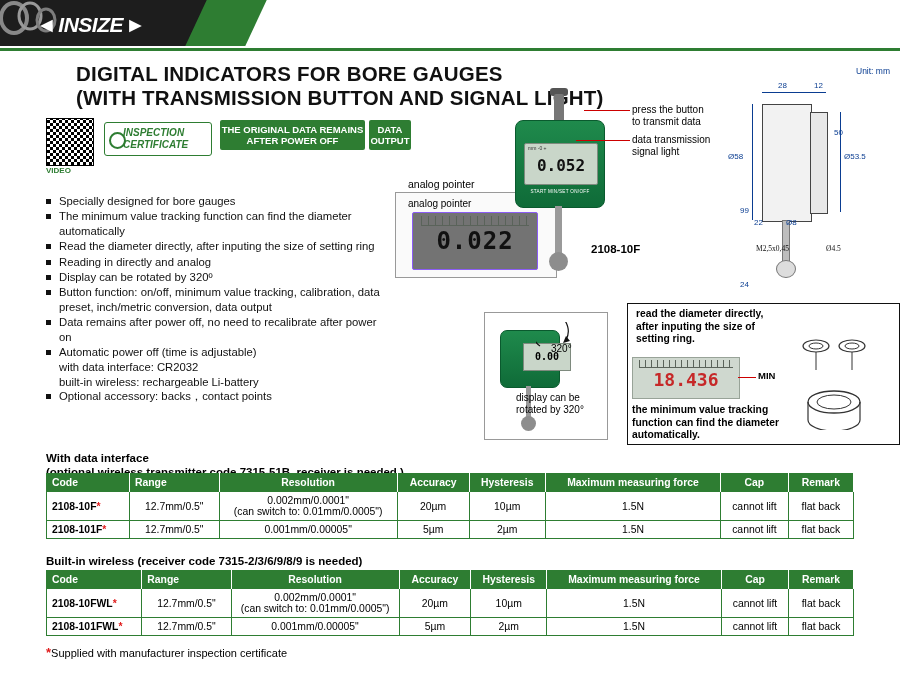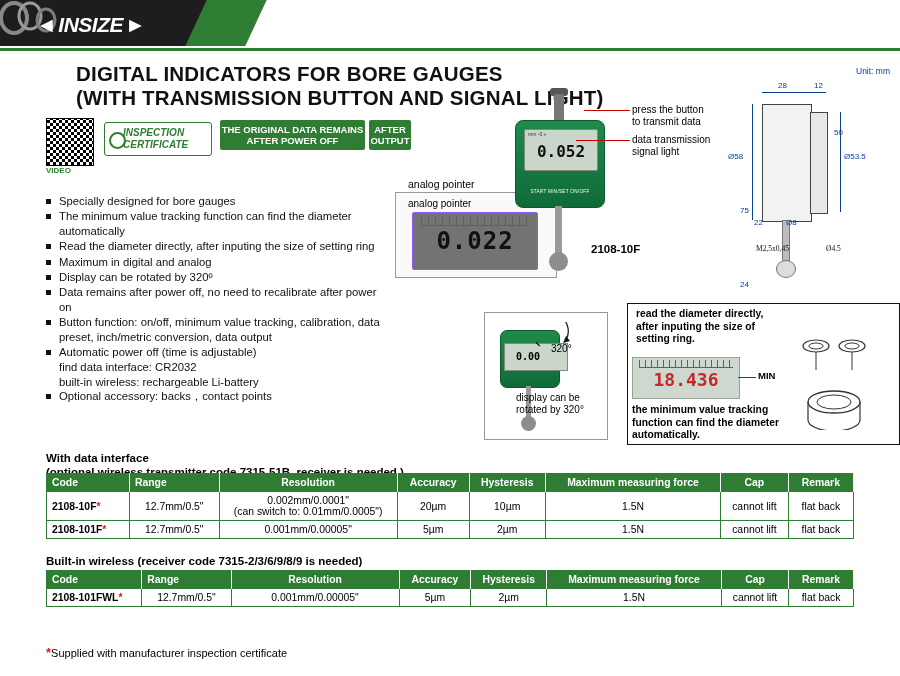--- a/index.html
+++ b/index.html
@@ -123,21 +123,21 @@
   
   .gauge{
     position:absolute;left:505px;top:88px;width:110px;height:190px;
   }
   .g-body{
     position:absolute;left:10px;top:32px;width:88px;height:86px;
     background:linear-gradient(180deg,#1f8a4c 0%,#0f6b38 100%);
     border-radius:8px;border:1px solid #0a5a2e;
   }
   .g-screen{
-    position:absolute;left:8px;top:8px;width:72px;height:40px;
+    position:absolute;left:8px;top:22px;width:72px;height:40px;
     background:#c9d6c9;border:1px solid #7e8a7e;border-radius:2px;
   }
   .g-screen .v{
     position:absolute;left:0;top:12px;width:72px;text-align:center;
     font-family:"DejaVu Sans Mono",monospace;font-size:16px;font-weight:bold;color:#111;
   }
   .g-screen .t{
     position:absolute;left:3px;top:1px;font-size:5px;color:#333;
   }
   .g-btns{
@@ -178,21 +178,21 @@
   
   .rotbox{
     position:absolute;left:484px;top:312px;width:122px;height:126px;
     border:1px solid #999;background:#fff;
   }
   .rot-g{
     position:absolute;left:500px;top:330px;width:58px;height:56px;
     background:linear-gradient(180deg,#1f8a4c,#0f6b38);border-radius:7px;border:1px solid #0a5a2e;
   }
   .rot-screen{
-    position:absolute;left:3px;top:12px;width:46px;height:26px;background:#c9d6c9;border:1px solid #7e8a7e;padding-left:16px;
+    position:absolute;left:22px;top:12px;width:46px;height:26px;background:#c9d6c9;border:1px solid #7e8a7e;
   }
   .rot-screen .v{position:absolute;left:0;top:7px;width:46px;text-align:center;font-family:"DejaVu Sans Mono",monospace;font-size:10px;font-weight:bold;}
   .rot-rod{position:absolute;left:526px;top:386px;width:5px;height:34px;background:#9a9a9a;}
   .rot-tip{position:absolute;left:521px;top:416px;width:15px;height:15px;background:#8d8d8d;border-radius:50%;}
   .rot-320{position:absolute;left:551px;top:343px;font-size:10px;}
   .rot-cap{position:absolute;left:516px;top:392px;width:90px;font-size:10px;line-height:12px;}
   
   .infobox{
     position:absolute;left:627px;top:303px;width:271px;height:140px;
     border:1px solid #111;background:#fff;
@@ -257,33 +257,33 @@
 
 <div class="qr"></div>
 <div class="video-label">VIDEO</div>
 
 <div class="cert-badge">
   <span class="c-ring"></span>
   <span>INSPECTION CERTIFICATE</span>
 </div>
 
 <div class="green-pill">THE ORIGINAL DATA REMAINS AFTER POWER OFF</div>
-<div class="green-pill2">AFTER OUTPUT</div>
+<div class="green-pill2">DATA OUTPUT</div>
 
 <div class="bullets">
   <ul>
     <li>Specially designed for bore gauges</li>
     <li>The minimum value tracking function can find the diameter automatically</li>
     <li>Read the diameter directly, after inputing the size of setting ring</li>
-    <li>Maximum in digital and analog</li>
+    <li>Reading in directly and analog</li>
     <li>Display can be rotated by 320º</li>
+    <li>Button function: on/off, minimum value tracking, calibration, data preset, inch/metric conversion, data output</li>
     <li>Data remains after power off, no need to recalibrate after power on</li>
-    <li>Button function: on/off, minimum value tracking, calibration, data preset, inch/metric conversion, data output</li>
     <li>Automatic power off (time is adjustable)</li>
-    <div class="sub">find data interface: CR2032</div>
+    <div class="sub">with data interface: CR2032</div>
     <div class="sub">built-in wireless: rechargeable Li-battery</div>
     <li>Optional accessory: backs，contact points</li>
   </ul>
 </div>
 
 <div class="analog-label">analog pointer</div>
 <div class="analog-box"></div>
 <div class="analog-inner-label">analog pointer</div>
 <div class="lcd-a">
   <div class="scale"></div>
@@ -317,21 +317,21 @@
   <div class="dimtip"></div>
   <div class="dimline" style="left:40px;top:26px;width:48px;height:1px;"></div>
   <div class="dimline" style="left:88px;top:26px;width:16px;height:1px;"></div>
   <div class="dimline" style="left:30px;top:38px;width:1px;height:116px;"></div>
   <div class="dimline" style="left:118px;top:46px;width:1px;height:100px;"></div>
   <div class="blue" style="left:56px;top:15px;">28</div>
   <div class="blue" style="left:92px;top:15px;">12</div>
   <div class="blue" style="left:6px;top:86px;">Ø58</div>
   <div class="blue" style="left:122px;top:86px;">Ø53.5</div>
   <div class="blue" style="left:112px;top:62px;">50</div>
-  <div class="blue" style="left:18px;top:140px;">75</div>
+  <div class="blue" style="left:18px;top:140px;">99</div>
   <div class="blue" style="left:32px;top:152px;">22</div>
   <div class="blue" style="left:18px;top:190px;margin-top:24px;">24</div>
   <div class="blue" style="left:64px;top:152px;">Ø8</div>
   <div class="black" style="left:34px;top:178px;font-size:7.5px;">M2,5x0,45</div>
   <div class="black" style="left:104px;top:178px;font-size:7.5px;">Ø4.5</div>
 </div>
 
 <div class="rotbox"></div>
 <div class="rot-g">
   <div class="rot-screen">
@@ -419,20 +419,33 @@
     <th style="width:100px;">Code</th>
     <th style="width:86px;">Range</th>
     <th class="c" style="width:184px;text-align:center;">Resolution</th>
     <th class="c" style="width:66px;">Accuracy</th>
     <th class="c" style="width:70px;">Hysteresis</th>
     <th class="c" style="width:176px;">Maximum measuring force</th>
     <th class="c" style="width:66px;">Cap</th>
     <th class="c" style="width:60px;">Remark</th>
   </tr>
   <tr>
+    <td class="code"><span>2108-10FWL</span><span class="star">*</span></td>
+    <td>12.7mm/0.5"</td>
+    <td>
+      <div>0.002mm/0.0001"</div>
+          <div>(can switch to: 0.01mm/0.0005")</div>
+    </td>
+    <td>20µm</td>
+    <td>10µm</td>
+    <td>1.5N</td>
+    <td>cannot lift</td>
+    <td>flat back</td>
+  </tr>
+  <tr>
     <td class="code"><span>2108-101FWL</span><span class="star">*</span></td>
     <td>12.7mm/0.5"</td>
     <td>0.001mm/0.00005"</td>
     <td>5µm</td>
     <td>2µm</td>
     <td>1.5N</td>
     <td>cannot lift</td>
     <td>flat back</td>
   </tr>
 </tbody>

